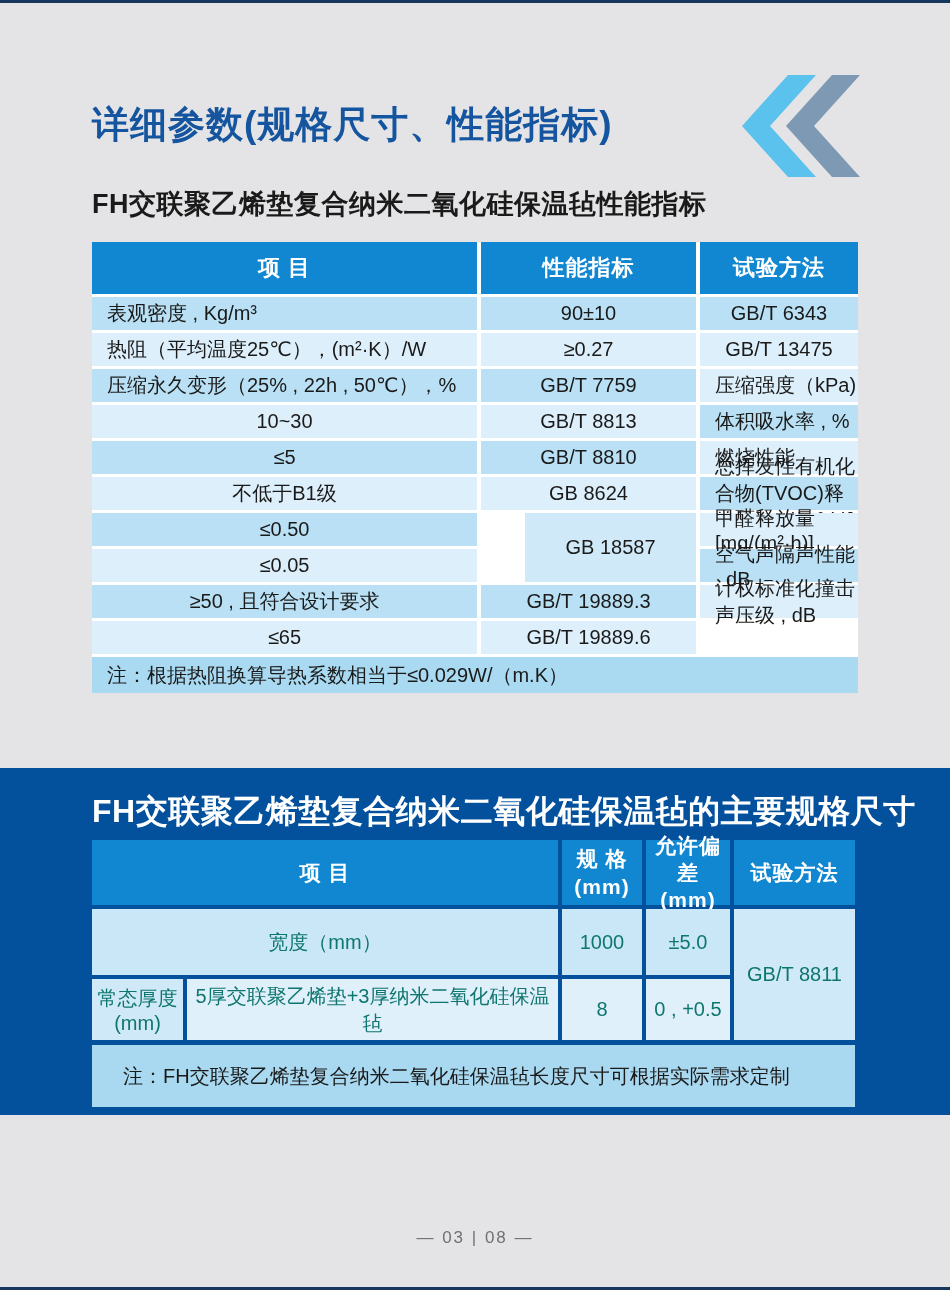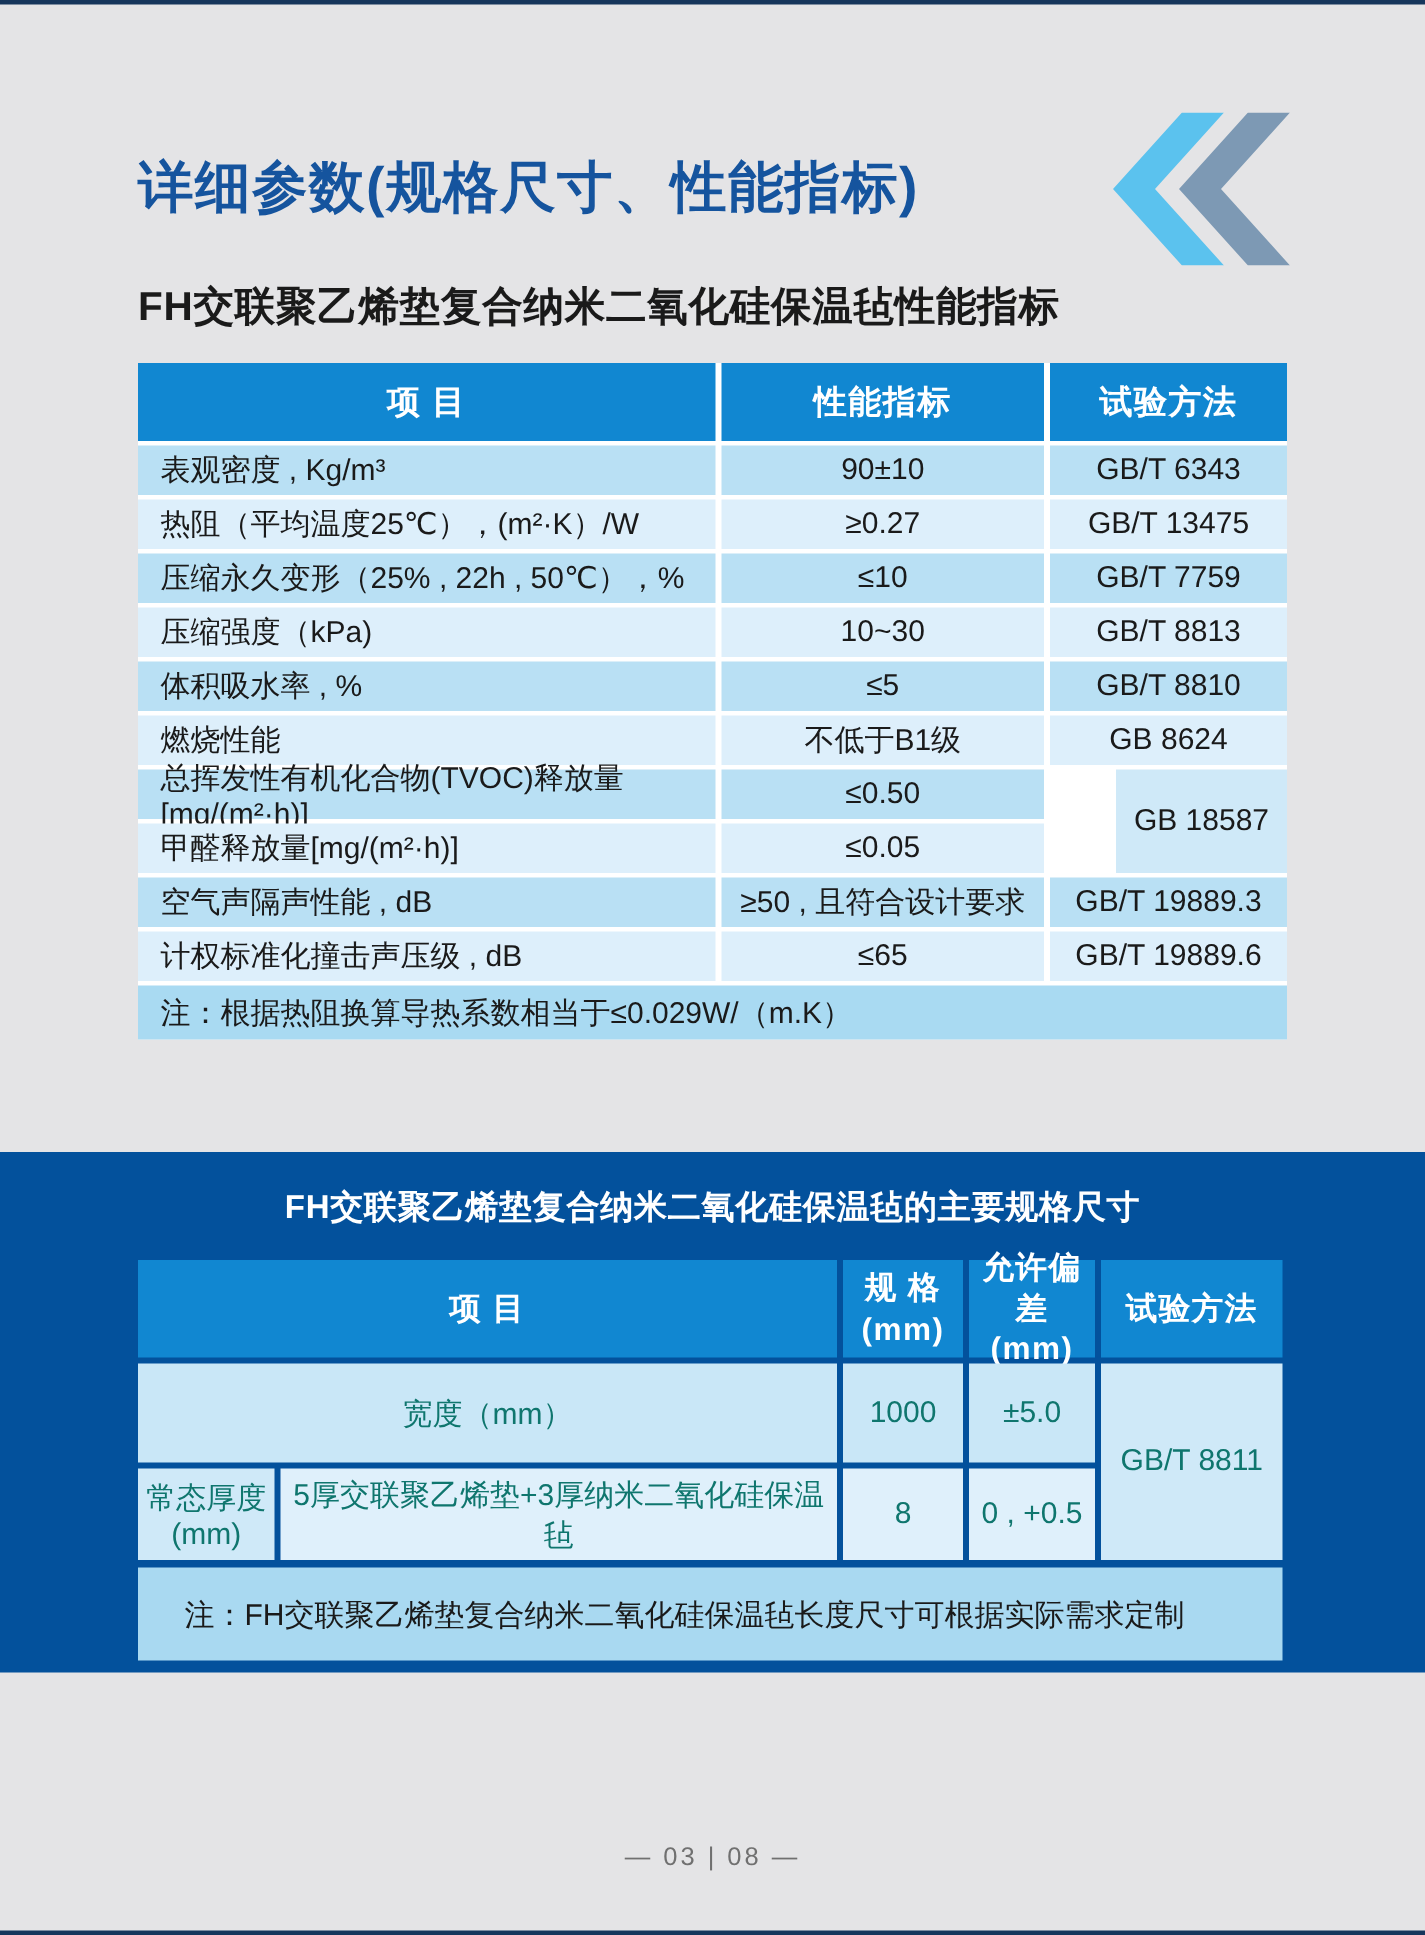--- a/index.html
+++ b/index.html
@@ -54,21 +54,21 @@
   .t1 .note{grid-column:1 / -1;background:#a9daf2;padding-left:15px;}
 
   
   .section2{
     position:absolute;left:0;top:768px;width:950px;height:347px;
     background:#03519c;
   }
   .s2-title{
     position:absolute;left:92px;top:22px;width:766px;
     text-align:center;
-    font-size:22px;font-weight:bold;color:#ffffff;letter-spacing:0.5px;
+    font-size:32px;font-weight:bold;color:#ffffff;letter-spacing:0.5px;
     white-space:nowrap;
   }
   .t2{
     position:absolute;left:92px;top:72px;width:763px;
     display:grid;
     grid-template-columns:91px 371px 80px 84px 121px;
     grid-template-rows:65px 66px 61px;
     gap:4px;
   }
   .t2 .cell{
@@ -120,21 +120,20 @@
 
     <div class="cell c-item odd">表观密度 , Kg/m³</div>
     <div class="cell c-mid odd">90±10</div>
     <div class="cell c-meth odd">GB/T 6343</div>
 
     <div class="cell c-item even">热阻（平均温度25℃），(m²·K）/W</div>
     <div class="cell c-mid even">≥0.27</div>
     <div class="cell c-meth even">GB/T 13475</div>
 
     <div class="cell c-item odd">压缩永久变形（25% , 22h , 50℃），%</div>
-    <div class="cell c-mid odd">≤10</div>
     <div class="cell c-meth odd">GB/T 7759</div>
 
     <div class="cell c-item even">压缩强度（kPa)</div>
     <div class="cell c-mid even">10~30</div>
     <div class="cell c-meth even">GB/T 8813</div>
 
     <div class="cell c-item odd">体积吸水率 , %</div>
     <div class="cell c-mid odd">≤5</div>
     <div class="cell c-meth odd">GB/T 8810</div>
 

